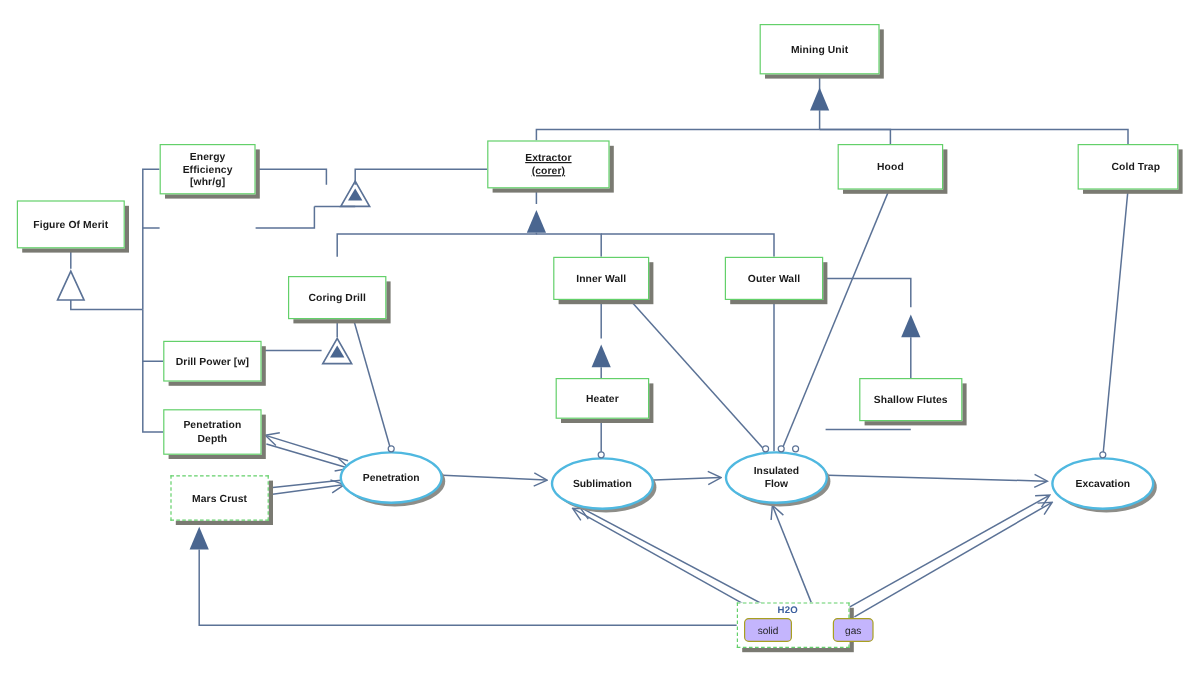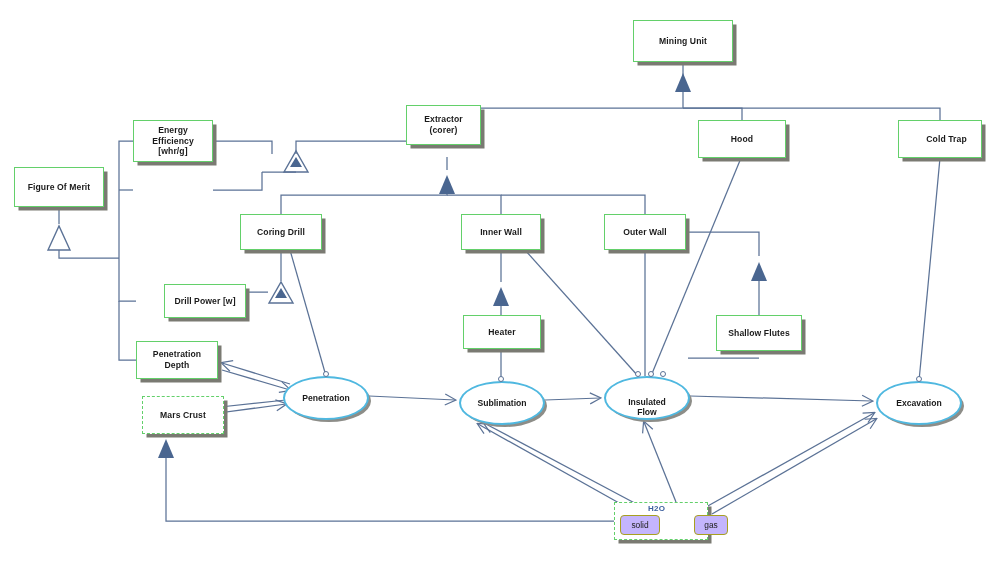--- a/index.html
+++ b/index.html
@@ -221,47 +221,47 @@
     <span class="lbl">Figure Of Merit</span>
   </div>
 
   <div class="node" style="left:133px; top:120px; width:80px; height:42px;">
     <span class="lbl">Energy
 Efficiency
 [whr/g]</span>
   </div>
 
 
-  <div class="node" style="left:136px; top:284px; width:82px; height:34px;margin-left:28px;">
+  <div class="node" style="left:136px; top:284px; width:82px; height:34px;">
     <span class="lbl">Drill Power [w]</span>
   </div>
 
   <div class="node" style="left:136px; top:341px; width:82px; height:38px;">
     <span class="lbl">Penetration
 Depth</span>
   </div>
 
   <div class="node dashed" style="left:142px; top:396px; width:82px; height:38px;">
     <span class="lbl">Mars Crust</span>
   </div>
 
-  <div class="node" style="left:406px; top:105px; width:75px; height:40px;">
+  <div class="node" style="left:406px; top:117px; width:102px; height:40px;text-decoration:underline;">
     <span class="lbl">Extractor
 (corer)</span>
   </div>
 
   <div class="node" style="left:698px; top:120px; width:88px; height:38px;">
     <span class="lbl">Hood</span>
   </div>
 
   <div class="node" style="left:898px; top:120px; width:84px; height:38px;padding-left:13px;">
     <span class="lbl">Cold Trap</span>
   </div>
 
-  <div class="node" style="left:240px; top:214px; width:82px; height:36px;">
+  <div class="node" style="left:240px; top:230px; width:82px; height:36px;">
     <span class="lbl">Coring Drill</span>
   </div>
 
   <div class="node" style="left:461px; top:214px; width:80px; height:36px;">
     <span class="lbl">Inner Wall</span>
   </div>
 
   <div class="node" style="left:604px; top:214px; width:82px; height:36px;">
     <span class="lbl">Outer Wall</span>
   </div>
@@ -286,21 +286,21 @@
   <div class="ellipse" style="left:283px; top:376px; width:86px; height:44px;">
     <span class="lbl">Penetration</span>
   </div>
   <div class="port" style="left:323px; top:371px;"></div>
 
   <div class="ellipse" style="left:459px; top:381px; width:86px; height:44px;">
     <span class="lbl">Sublimation</span>
   </div>
   <div class="port" style="left:498px; top:376px;"></div>
 
-  <div class="ellipse" style="left:604px; top:376px; width:86px; height:44px;align-items:flex-end;">
+  <div class="ellipse" style="left:604px; top:376px; width:86px; height:44px;">
     <span class="lbl">Insulated
 Flow</span>
   </div>
   <div class="port" style="left:635px; top:371px;"></div>
   <div class="port" style="left:648px; top:371px;"></div>
   <div class="port" style="left:660px; top:371px;"></div>
 
   <div class="ellipse" style="left:876px; top:381px; width:86px; height:44px;">
     <span class="lbl">Excavation</span>
   </div>

